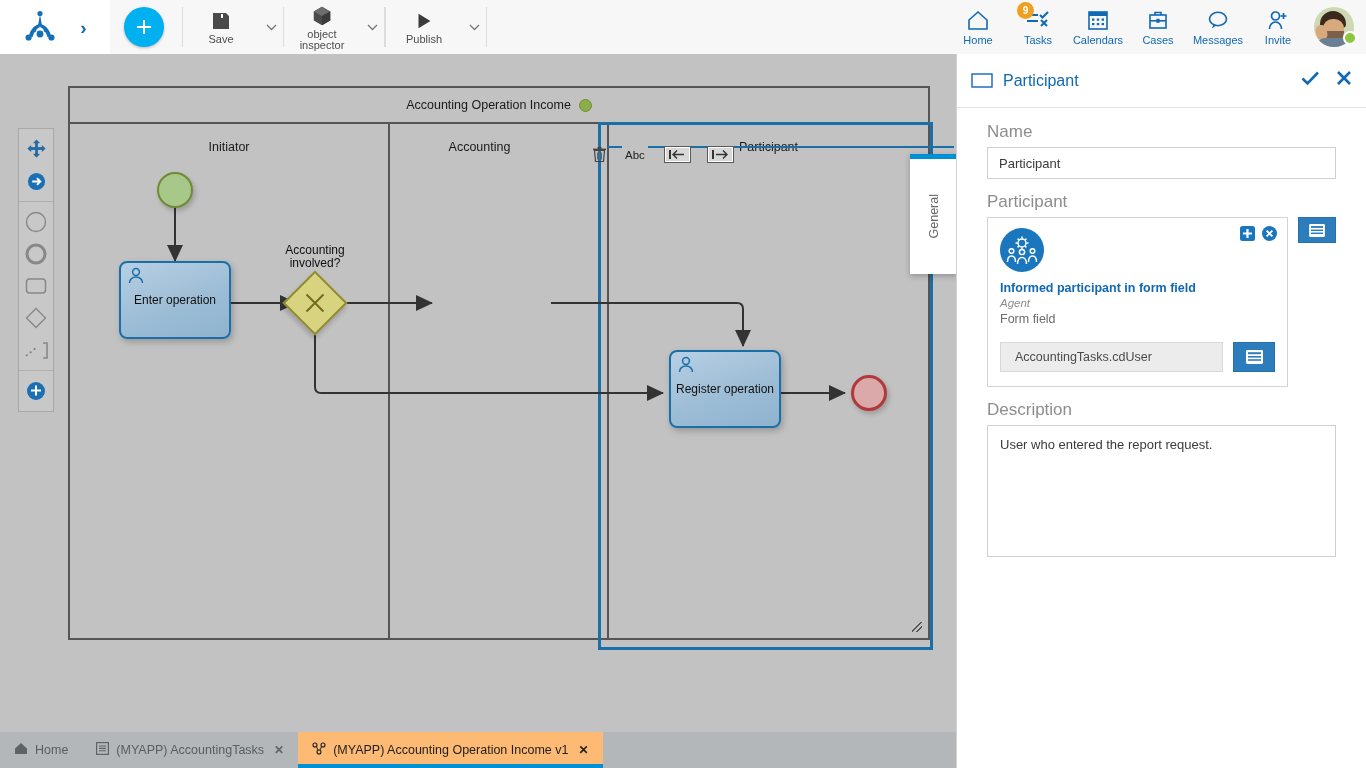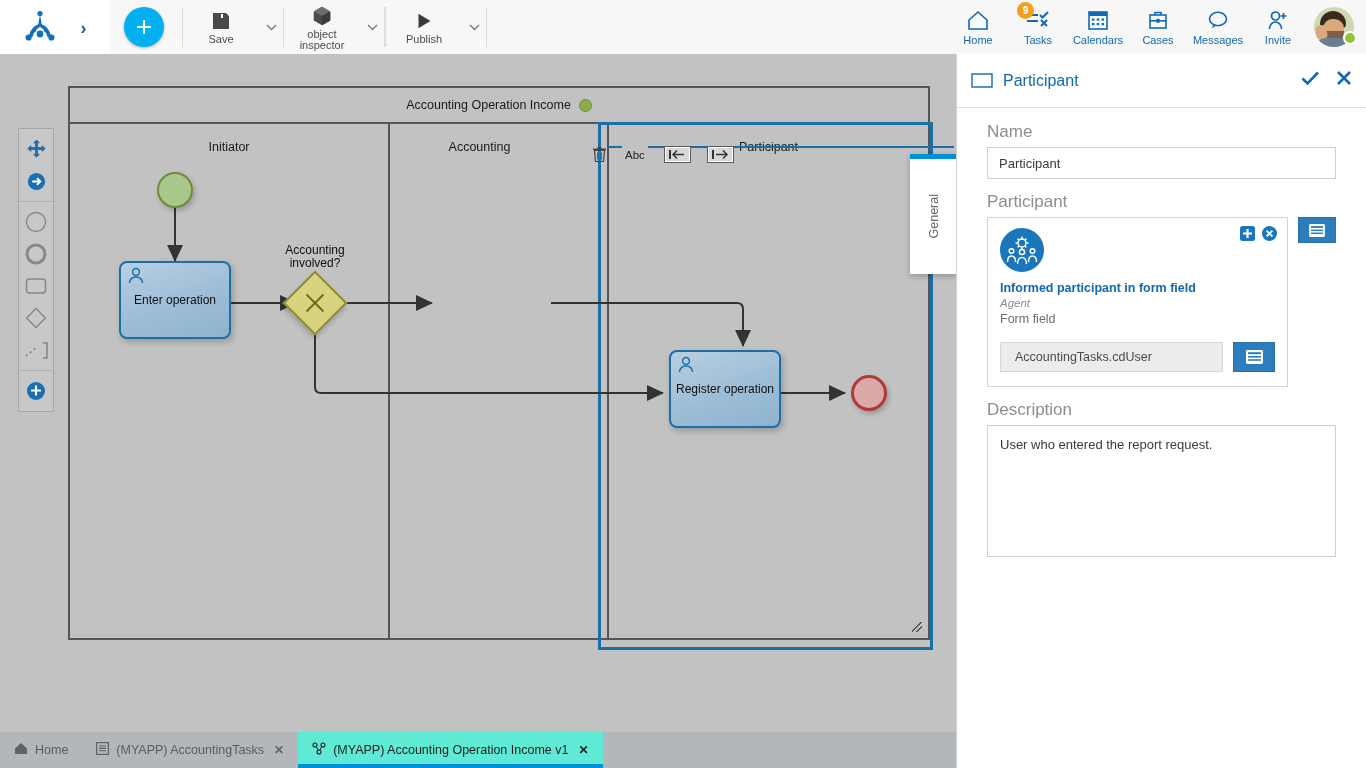--- a/index.html
+++ b/index.html
@@ -264,21 +264,21 @@
   .tabbar {
     position: absolute; left: 0; bottom: 0; width: 956px; height: 36px;
     background: #b3b7ba; display: flex; align-items: stretch;
     z-index: 35;
   }
   .tab {
     display: flex; align-items: center; gap: 7px; padding: 0 14px;
     font-size: 12.5px; color: #58605f; cursor: pointer; position: relative;
   }
   .tab .tab-x { font-size: 12px; color: #5d6564; font-weight: bold; margin-left: 3px; }
-  .tab.active { background: #5eead4; color: #1f1f1f; }
+  .tab.active { background: #fdba74; color: #1f1f1f; }
   .tab.active .tab-x { color: #1f1f1f; }
   .tab.active::after {
     content: ''; position: absolute; left: 0; bottom: 0; width: 100%; height: 4px;
     background: #0090d6;
   }
 </style>
 </head>
 <body>
 
 <div id="app">

